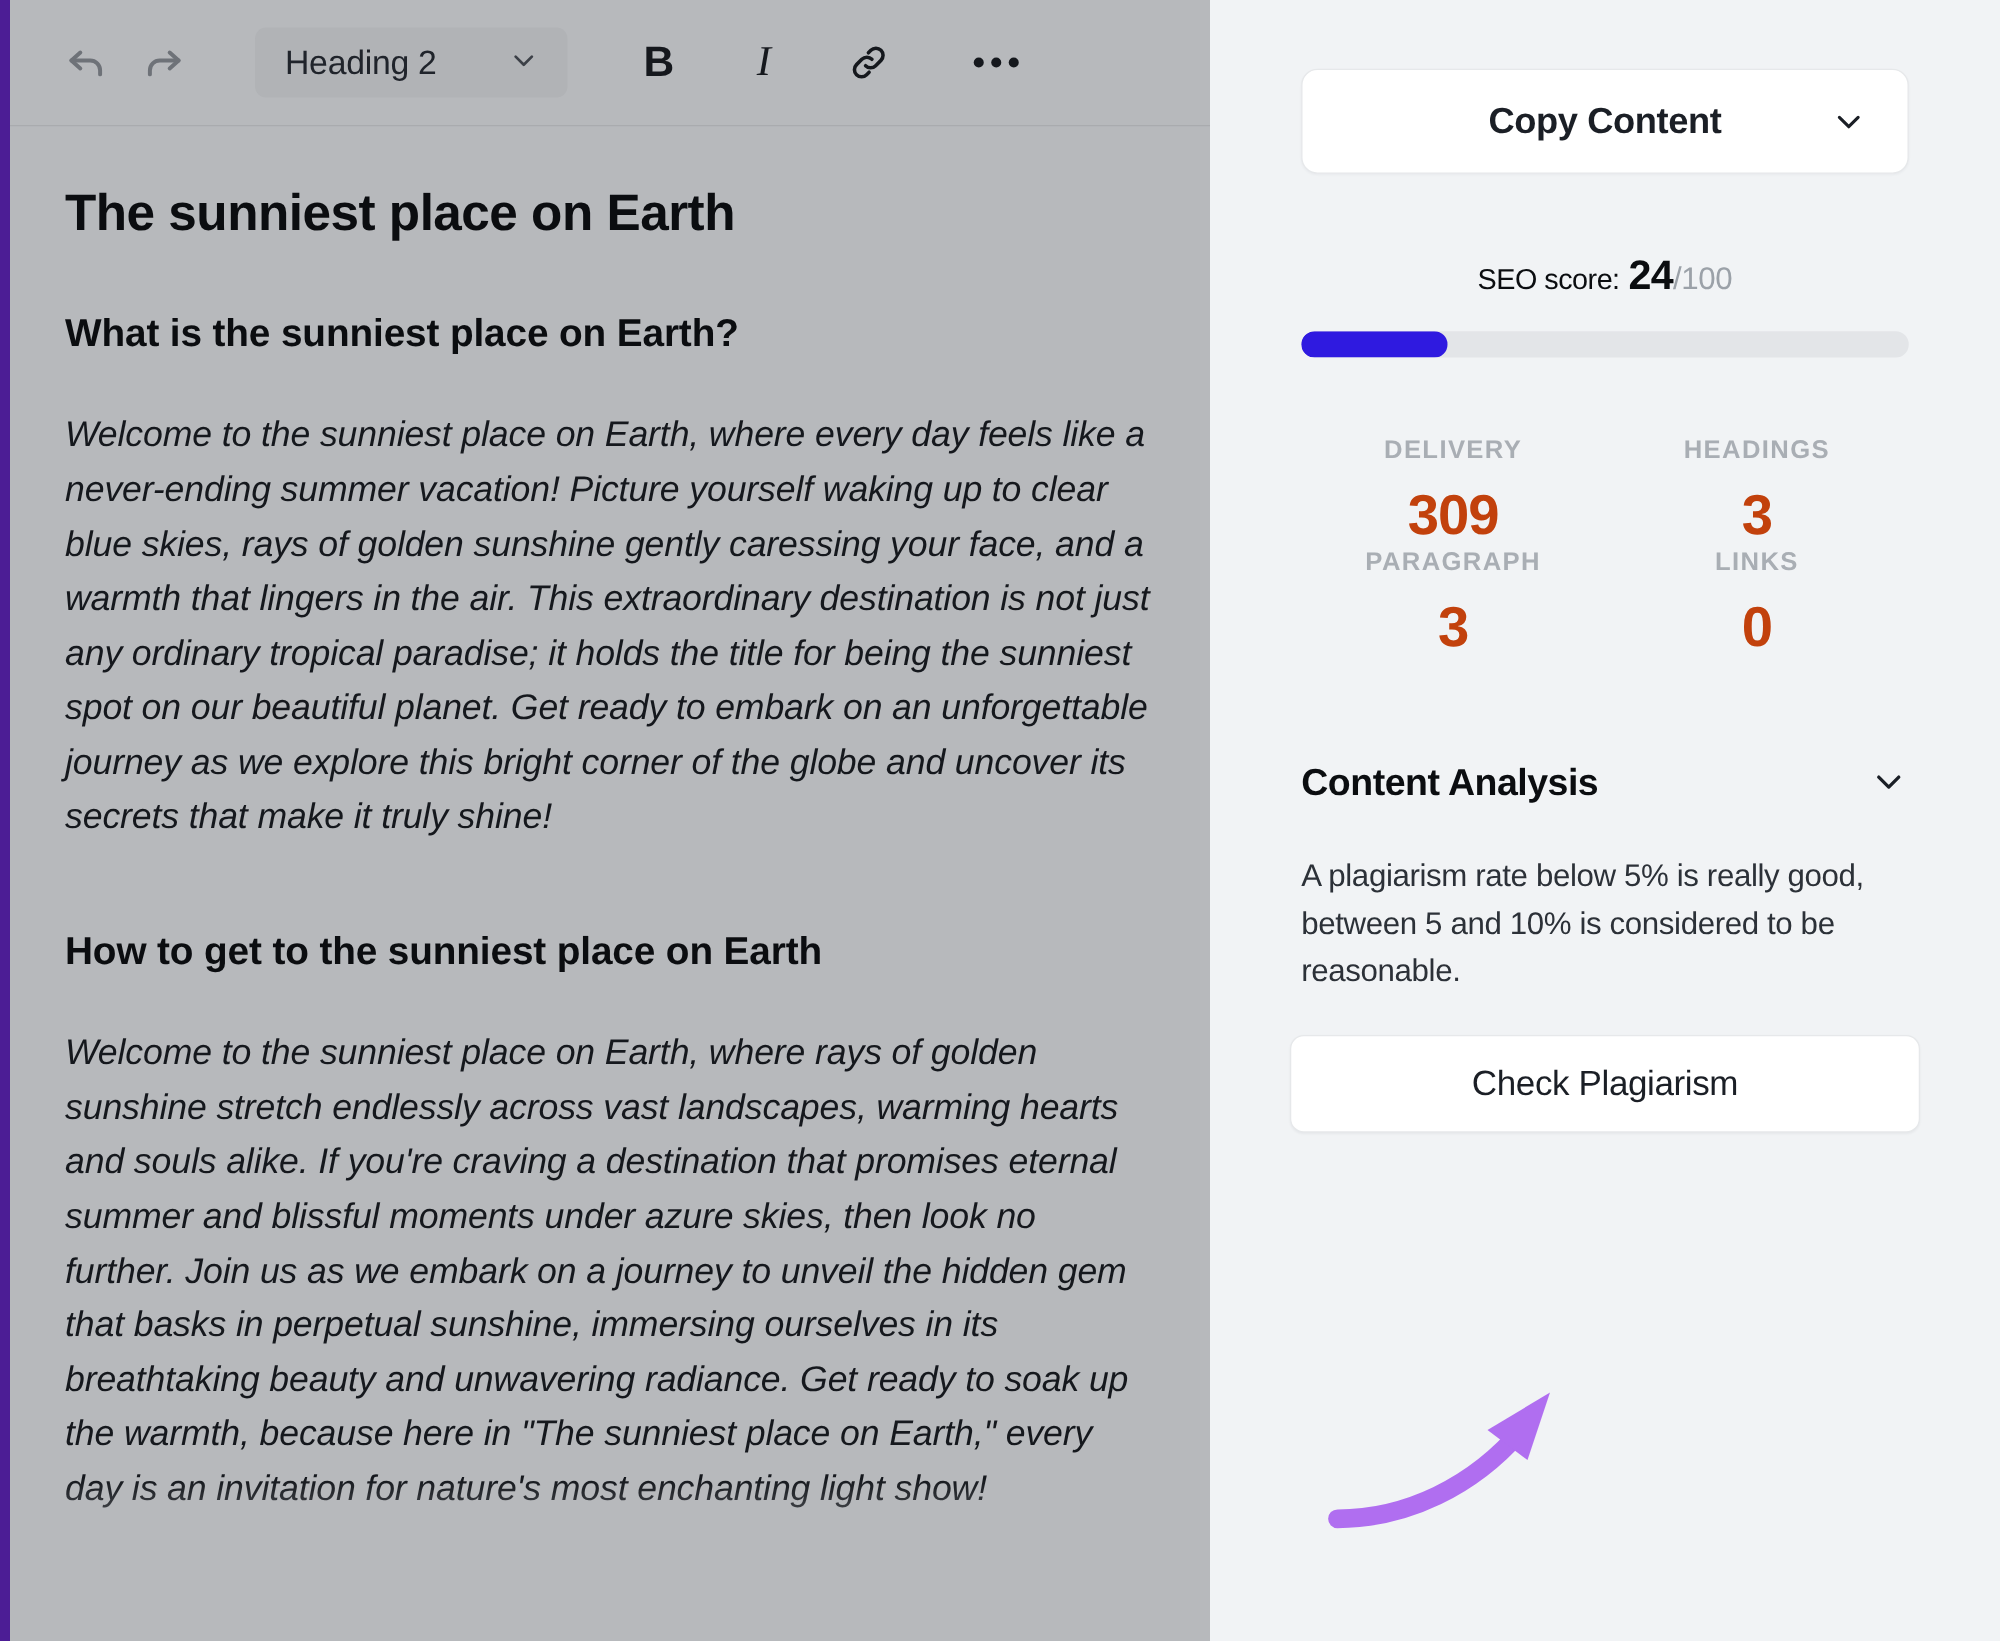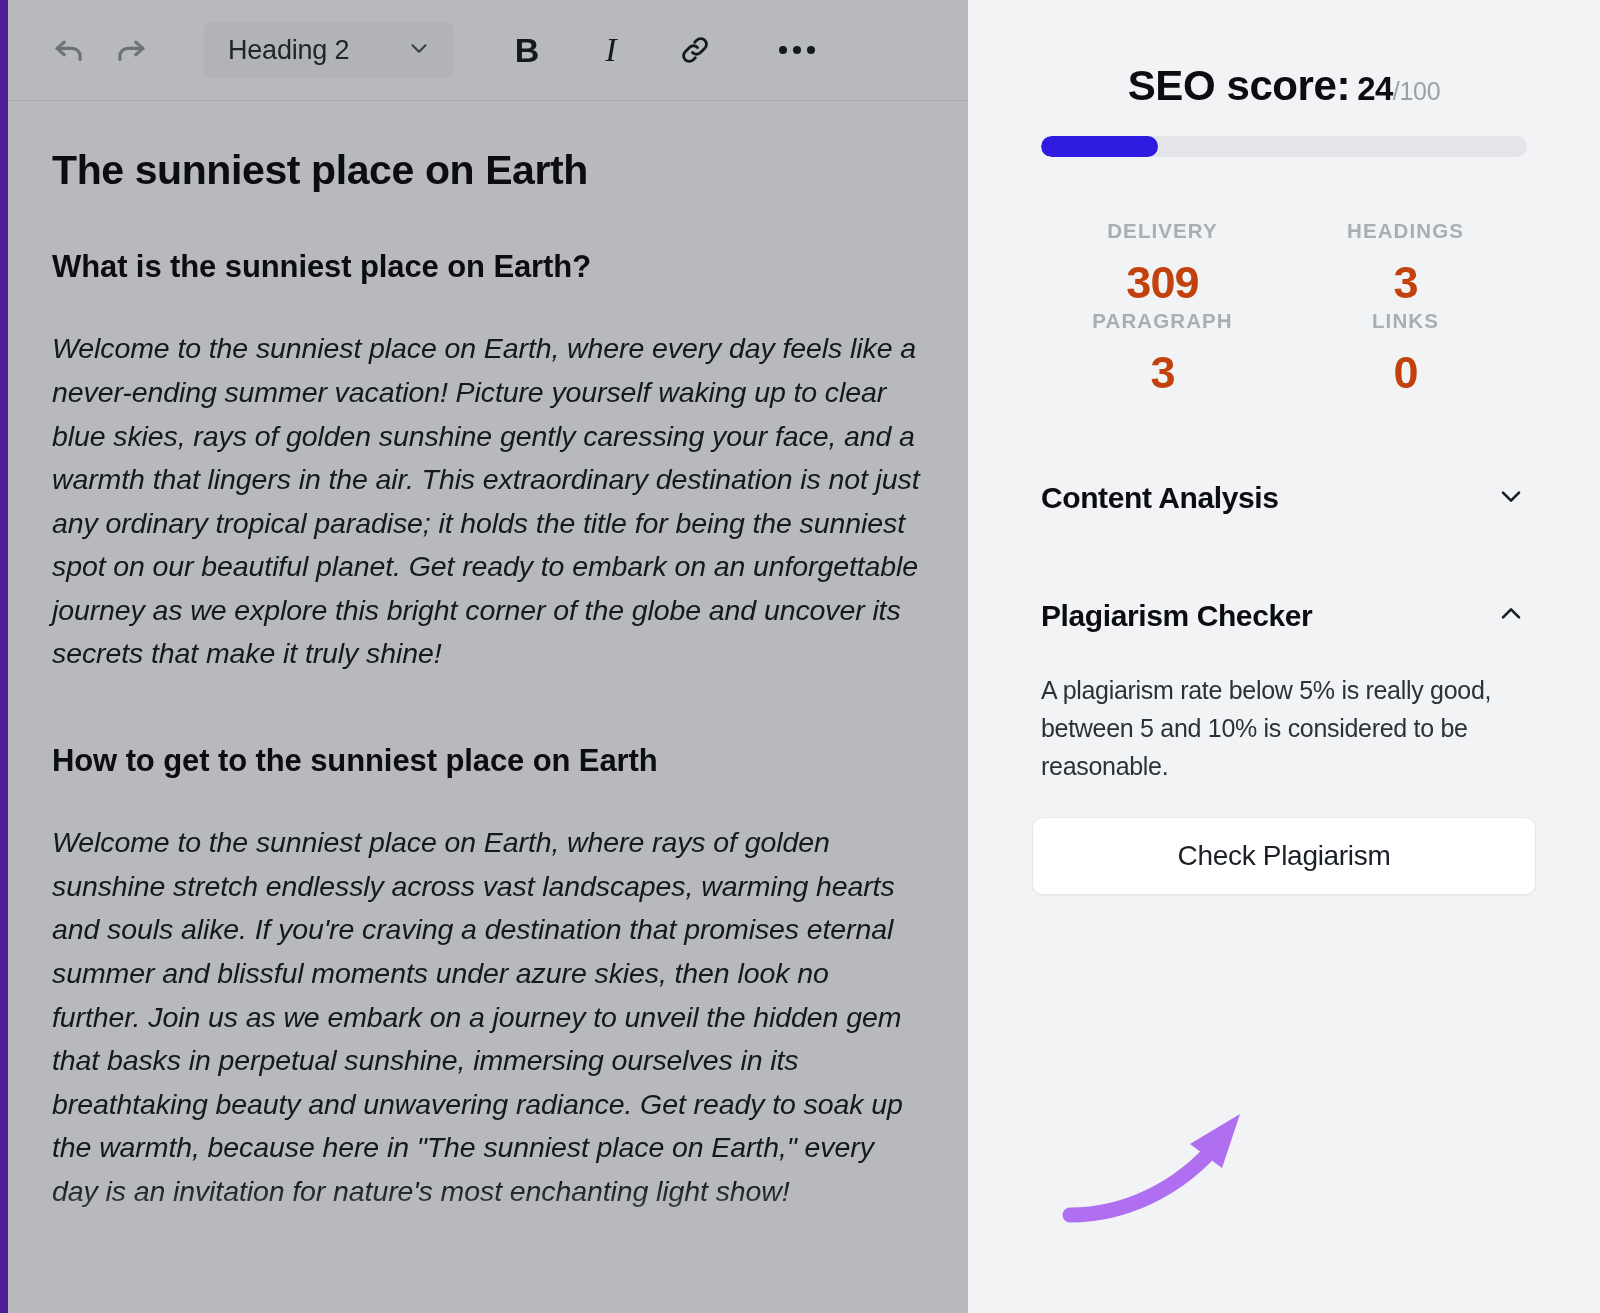--- a/index.html
+++ b/index.html
@@ -180,22 +180,22 @@
   }
 
   .seo-score-row {
     margin-top: 62px;
     text-align: center;
     display: flex;
     align-items: baseline;
     justify-content: center;
   }
   .seo-score-label {
-    font-size: 42px;
-    font-weight: bold;
+    font-size: 23px;
+    font-weight: normal;
     color: #0b0d10;
     letter-spacing: -0.4px;
   }
   .seo-score-value {
     font-size: 33px;
     font-weight: bold;
     color: #0b0d10;
     letter-spacing: -0.5px;
     margin-left: 7px;
   }
@@ -377,20 +377,28 @@
       <div class="doc-h2 second">How to get to the sunniest place on Earth</div>
 
       <div class="doc-p">Welcome to the sunniest place on Earth, where rays of golden sunshine stretch endlessly across vast landscapes, warming hearts and souls alike. If you're craving a destination that promises eternal summer and blissful moments under azure skies, then look no further. Join us as we embark on a journey to unveil the hidden gem that basks in perpetual sunshine, immersing ourselves in its breathtaking beauty and unwavering radiance. Get ready to soak up the warmth, because here in "The sunniest place on Earth," every day is an invitation for nature's most enchanting light show!</div>
 
       <div class="fade-bottom"></div>
     </div>
   </div>
 
   <div class="seo-panel">
 
+    <div class="panel-btn">
+      <span class="pb-label">Copy Content</span>
+      <span class="pb-chevron">
+        <svg width="30" height="30" viewBox="0 0 24 24" fill="none" stroke="#1b1f26" stroke-width="2" stroke-linecap="round" stroke-linejoin="round">
+          <path d="M6 9.5 L12 15.5 L18 9.5"></path>
+        </svg>
+      </span>
+    </div>
 
     <div class="seo-score-row">
       <span class="seo-score-label">SEO score:</span>
       <span class="seo-score-value">24</span>
       <span class="seo-score-max">/100</span>
     </div>
 
     <div class="progress-track" style="background: rgb(227, 229, 232);">
       <div class="progress-fill" id="seo-progress-fill" style="width: 24%; background: rgb(47, 26, 224);"></div>
     </div>
@@ -418,28 +426,20 @@
 
       <div class="accordion-row">
         <span class="accordion-title">Content Analysis</span>
         <span>
           <svg width="32" height="32" viewBox="0 0 24 24" fill="none" stroke="#1b1f26" stroke-width="2" stroke-linecap="round" stroke-linejoin="round">
             <path d="M6 9.5 L12 15.5 L18 9.5"></path>
           </svg>
         </span>
       </div>
 
-      <div class="accordion-row second">
-        <span class="accordion-title">Plagiarism Checker</span>
-        <span>
-          <svg width="32" height="32" viewBox="0 0 24 24" fill="none" stroke="#1b1f26" stroke-width="2" stroke-linecap="round" stroke-linejoin="round">
-            <path d="M6 14.5 L12 8.5 L18 14.5"></path>
-          </svg>
-        </span>
-      </div>
 
       <div class="accordion-body">
         <div class="accordion-text">A plagiarism rate below 5% is really good, between 5 and 10% is considered to be reasonable.</div>
       </div>
     </div>
 
     <div class="check-btn">
       <span>Check Plagiarism</span>
     </div>
 

